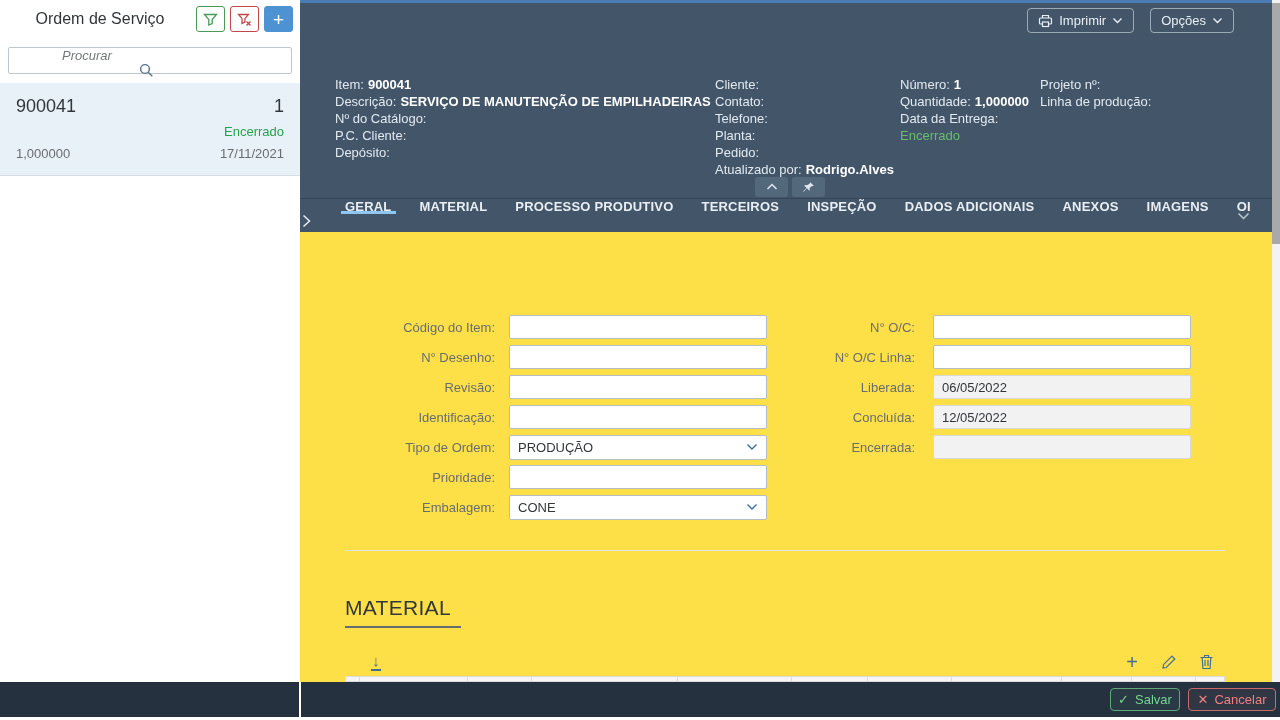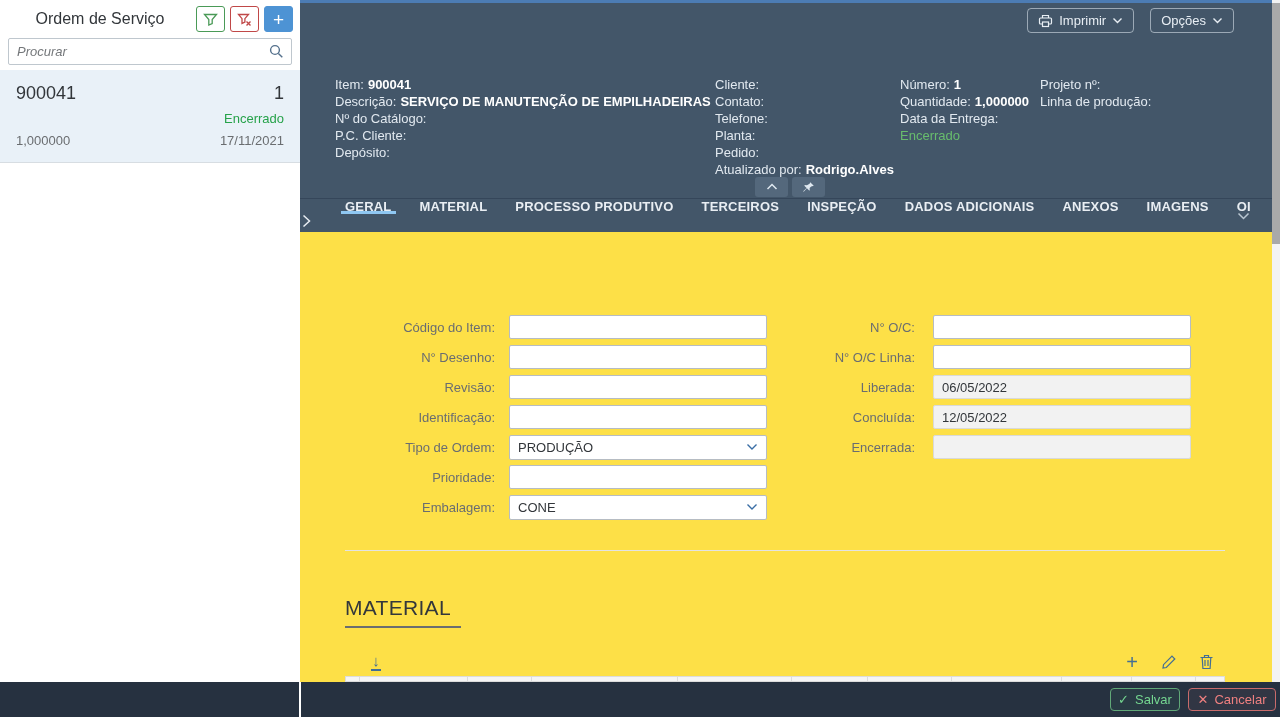--- a/index.html
+++ b/index.html
@@ -9,21 +9,21 @@
 
   
   .sidebar { position: absolute; left: 0; top: 0; width: 300px; height: 720px; background: #fff; }
   .sb-header { display: flex; align-items: center; height: 38px; padding: 0 7px 0 4px; }
   .sb-title { flex: 1; text-align: center; font-size: 16px; color: #32363a; }
   .sb-btns { display: flex; gap: 5px; }
   .sb-btn { width: 29px; height: 26px; border-radius: 3px; background: #fff; display: flex; align-items: center; justify-content: center; cursor: pointer; }
   .sb-btn.filter  { border: 1px solid #4a9a57; }
   .sb-btn.filterx { border: 1px solid #c04848; }
   .sb-btn.add     { border: 1px solid #4d93d4; background: #4d93d4; color: #fff; font-size: 19px; line-height: 1; }
-  .sb-search { position: relative; margin: 0 8px; height: 27px; border: 1px solid #bfc7ce; border-radius: 2px; display: flex; align-items: center; }
+  .sb-search { position: relative; margin: 9px 8px; height: 27px; border: 1px solid #bfc7ce; border-radius: 2px; display: flex; align-items: center; flex-direction: column; }
   .sb-search input { flex: 1; border: 0; outline: none; height: 100%; padding: 0 8px; font-size: 13px; font-family: inherit; color: #32363a; background: transparent; }
   .sb-search input::placeholder { font-style: italic; color: #74777a; }
   .sb-search .mag { padding-right: 7px; display: flex; }
   .order-item { margin-top: 5px; background: #e9f1f8; border-bottom: 1px solid #d7dde2; padding: 13px 16px 14px 16px; cursor: pointer; }
   .oi-row { display: flex; justify-content: space-between; align-items: baseline; }
   .oi-num, .oi-count { font-size: 18px; color: #32363a; }
   .oi-status { text-align: right; color: #26a24a; font-size: 13px; margin-top: 7px; }
   .oi-meta { display: flex; justify-content: space-between; color: #6a6d70; font-size: 13px; margin-top: 7px; }
 
   

